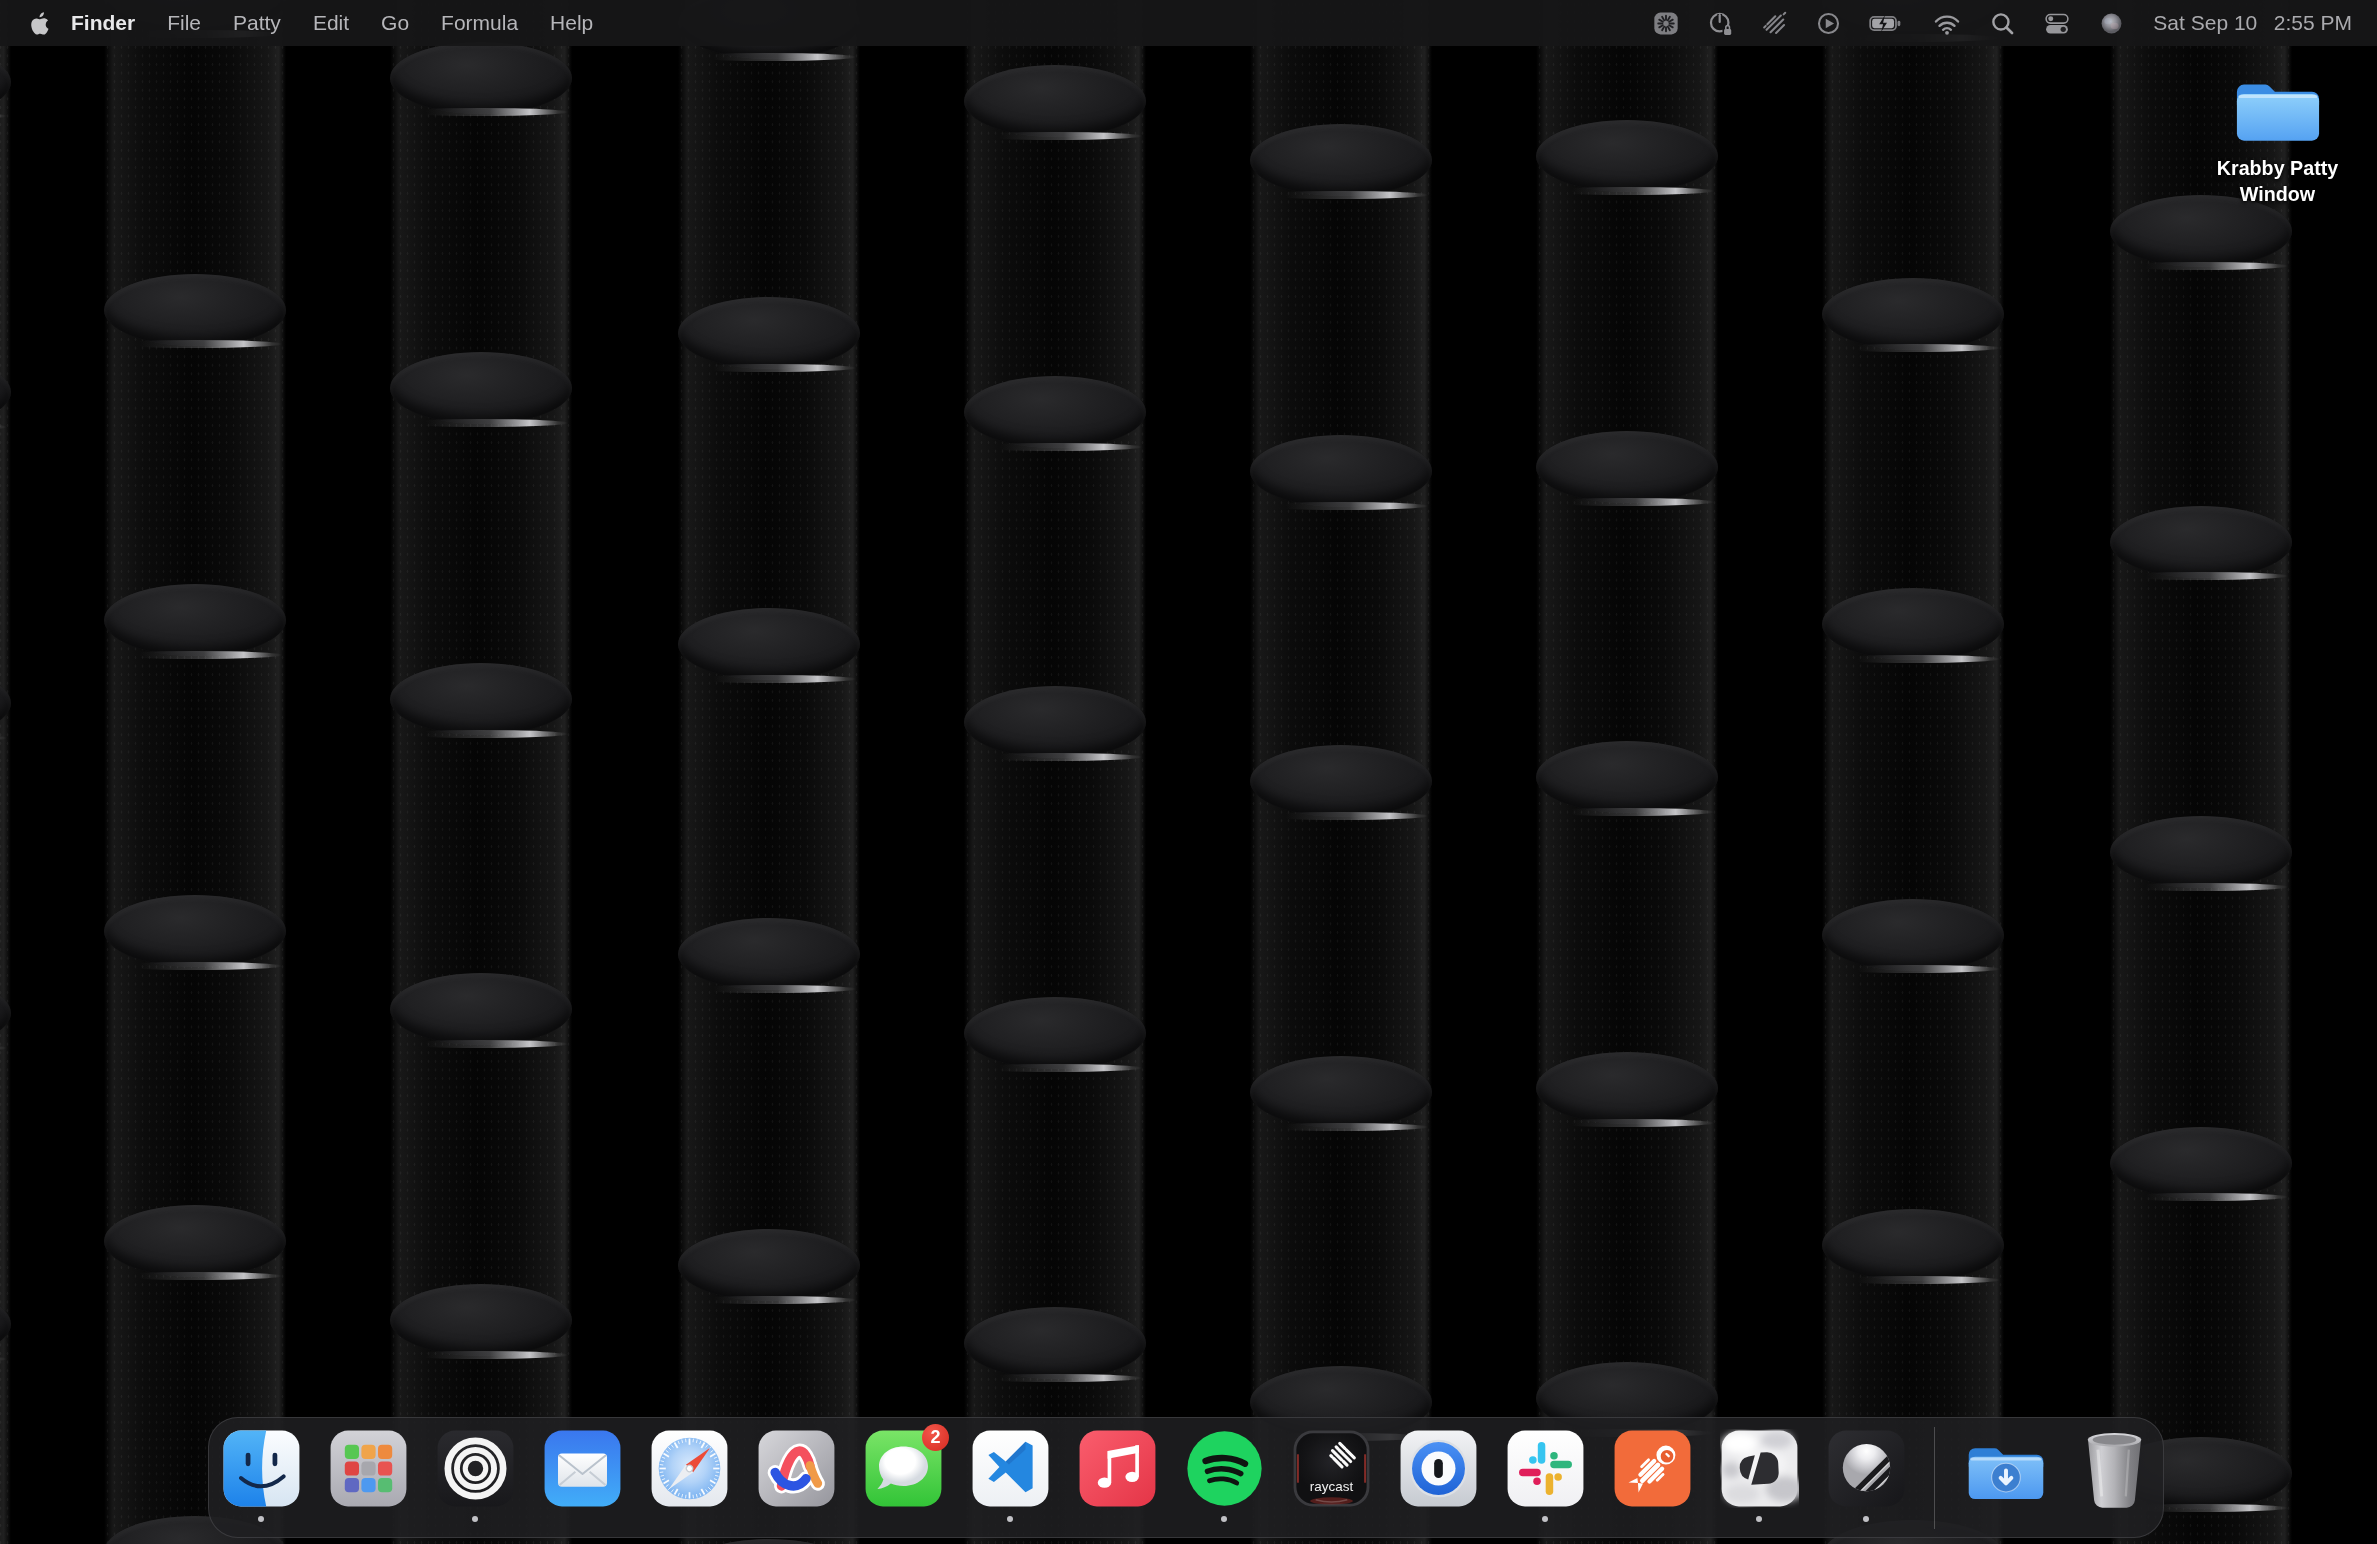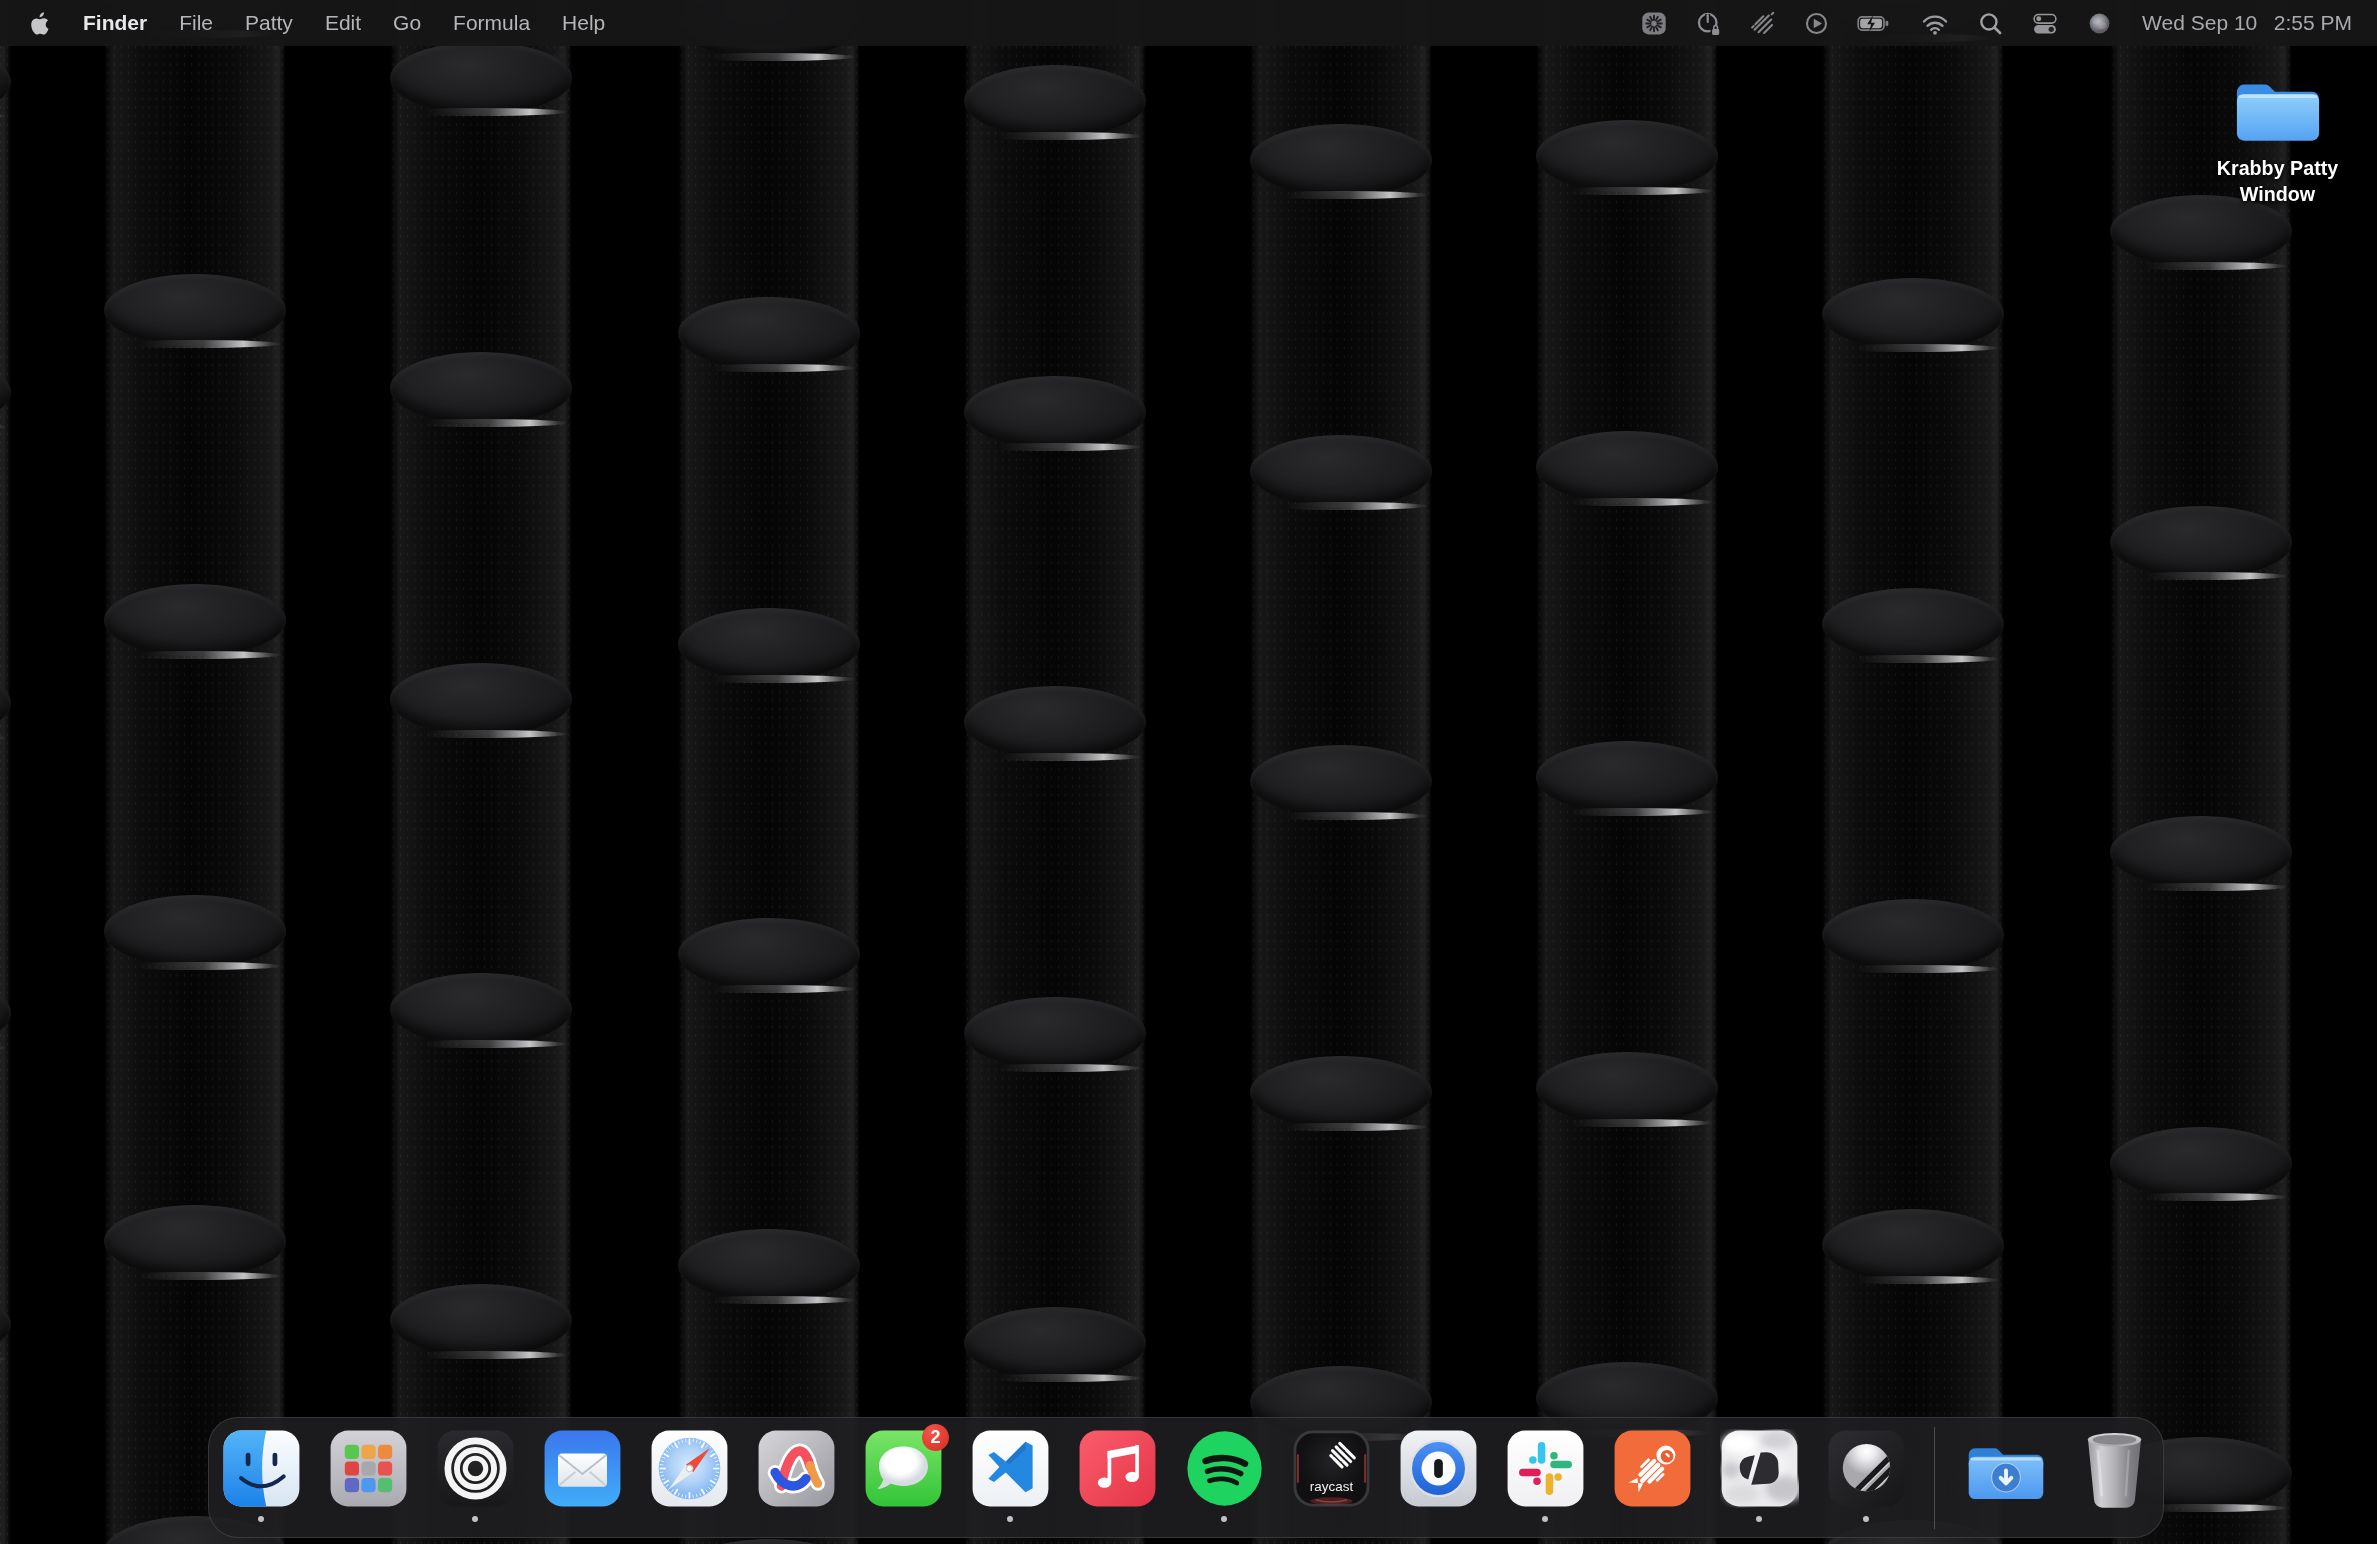--- a/index.html
+++ b/index.html
@@ -15,21 +15,21 @@
   .wcap{position:absolute;left:0;width:100%;height:72px;border-radius:50%;
     background:radial-gradient(ellipse at 42% 32%,#2a2a2c 0%,#1c1c1e 55%,#141416 100%);
     box-shadow:inset 0 3.1px 6.3px rgba(255,255,255,0.06), inset 0 -7.9px 11px rgba(0,0,0,0.6);}
   .wrim{position:absolute;left:2%;width:96%;height:7.9px;border-radius:50%;
     background:linear-gradient(90deg,rgba(255,255,255,0) 18%,rgba(210,210,214,0.25) 55%,rgba(242,242,246,0.8) 78%,rgba(255,255,255,0.12) 94%,transparent 100%);}
   
   #menubar{position:absolute;left:0;top:0;width:100%;height:46px;z-index:10;
     background:rgba(22,22,23,0.95);display:flex;align-items:center;justify-content:space-between;}
   .mb-left{display:flex;align-items:center;padding-left:28px;}
   .mb-left .apple{display:flex;align-items:center;margin-right:22px;cursor:default;}
-  #menus{display:flex;list-style:none;margin:12px;padding:0;gap:32px;}
+  #menus{display:flex;list-style:none;margin:0;padding:0;gap:32px;}
   #menus li{font-size:21px;color:#b6b6ba;cursor:default;}
   #menus li.active-app{font-weight:700;color:#e8e8ea;}
   .mb-right{display:flex;align-items:center;gap:27px;padding-right:25px;}
   .sicon{display:flex;align-items:center;}
   .clock{display:flex;gap:16.5px;font-size:21px;color:#aaaaae;margin-left:1.6px;}
   
   #desktop-icons{position:absolute;inset:0;z-index:5;}
   .desk-icon{position:absolute;left:2203px;top:68px;width:149px;display:flex;flex-direction:column;align-items:center;cursor:default;}
   .d-label{margin-top:4.7px;font-size:19.7px;font-weight:700;color:#fff;text-align:center;line-height:26px;
     text-shadow:0 1.6px 4.7px rgba(0,0,0,0.9),0 0 2.4px rgba(0,0,0,0.8);}
@@ -271,21 +271,21 @@
                   <stop offset="1" stop-color="#5c5c62"></stop>
                 </radialGradient>
               </defs>
       <circle cx="17" cy="17" r="12.5" fill="url(#sg)"></circle>
       <ellipse cx="13" cy="14" rx="5" ry="4" fill="#a8b4c8" opacity="0.35"></ellipse>
       <ellipse cx="21" cy="20" rx="5" ry="4" fill="#c4a8b0" opacity="0.3"></ellipse>
             </svg>
           </span>
         </span>
       <span class="clock">
-        <span>Wed Sep 10</span>
+        <span>Sat Sep 10</span>
         <span>2:55 PM</span>
       </span>
     </div>
   </div>
 
   <div id="desktop-icons">
     <div class="desk-icon">
       <span id="desk-folder-svg"><svg width="96" height="79" viewBox="0 0 120 100">
     <defs>
               <linearGradient id="dkf-g" x1="0" y1="0" x2="0" y2="1">

